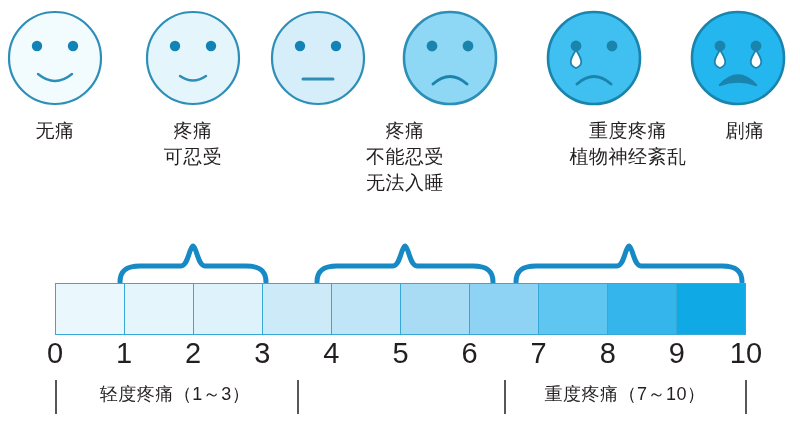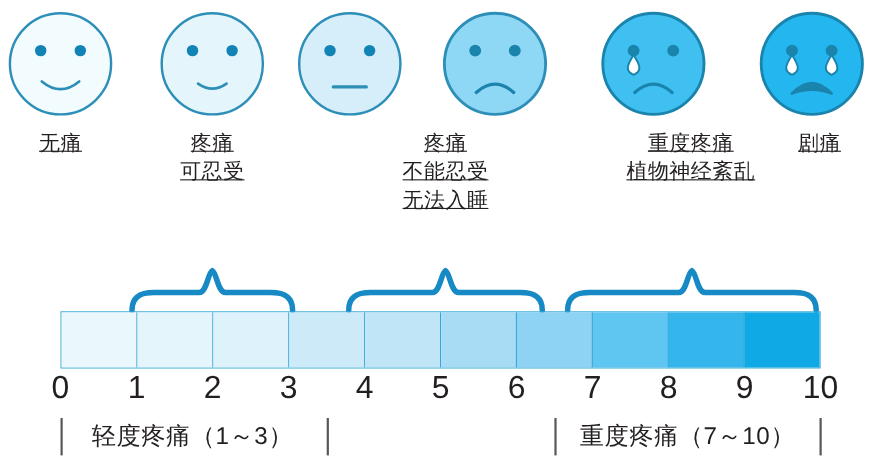--- a/index.html
+++ b/index.html
@@ -33,21 +33,21 @@
   
   .caption {
     position: absolute;
     text-align: center;
     color: #231f20;
     font-size: 19px;
     line-height: 26px;
     letter-spacing: 0.5px;
     white-space: nowrap;
   }
-  .caption span { display: block; text-decoration: underline; }
+  .caption span { display: block; }
 
   
   .braces { position: absolute; left: 0; top: 236px; width: 800px; height: 52px; }
 
   
   .bar-wrap {
     position: absolute;
     left: 55px; top: 283px;
     width: 691px; height: 52px;
   }
@@ -84,21 +84,21 @@
   .legend-sep {
     position: absolute;
     top: 2px;
     width: 2px; height: 34px;
     background: #55585a;
   }
   .legend-label {
     position: absolute;
     top: 4px;
     transform: translateX(-50%);
-    font-size: 22px;
+    font-size: 18px;
     color: #231f20;
     white-space: nowrap;
     letter-spacing: 0.5px;
   }
 </style>
 </head>
 <body>
 
 <div id="scale">
 

